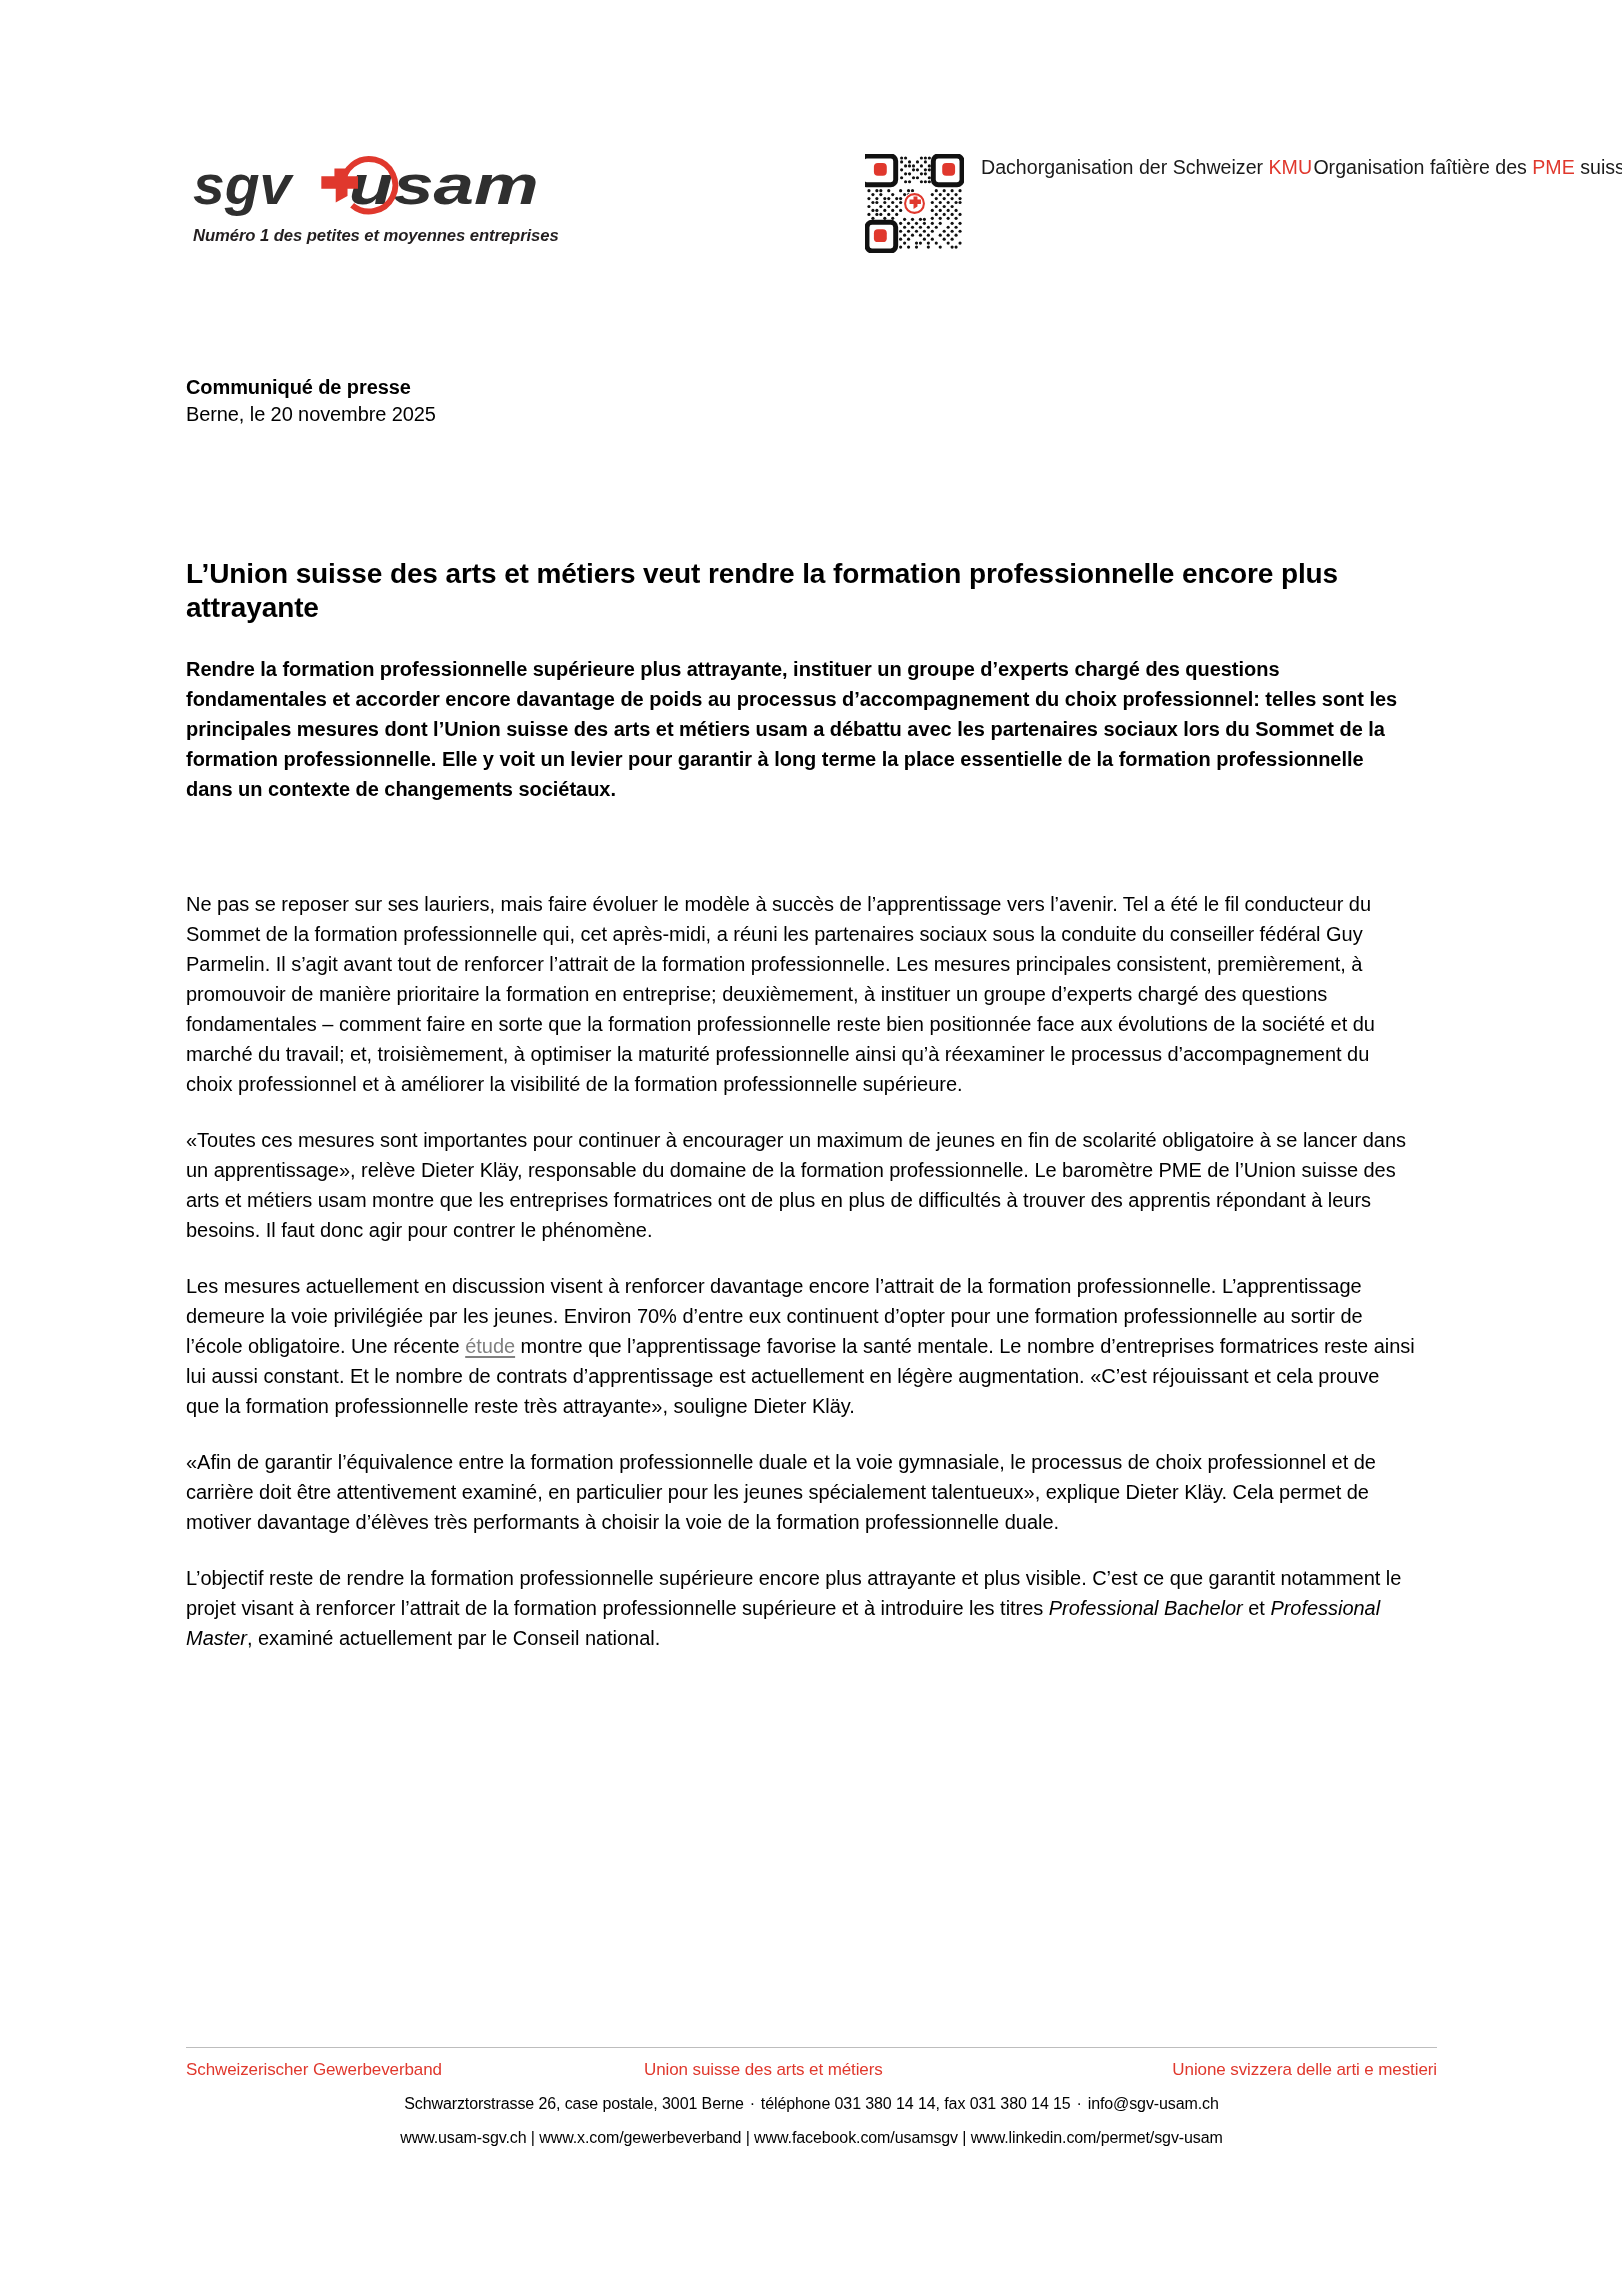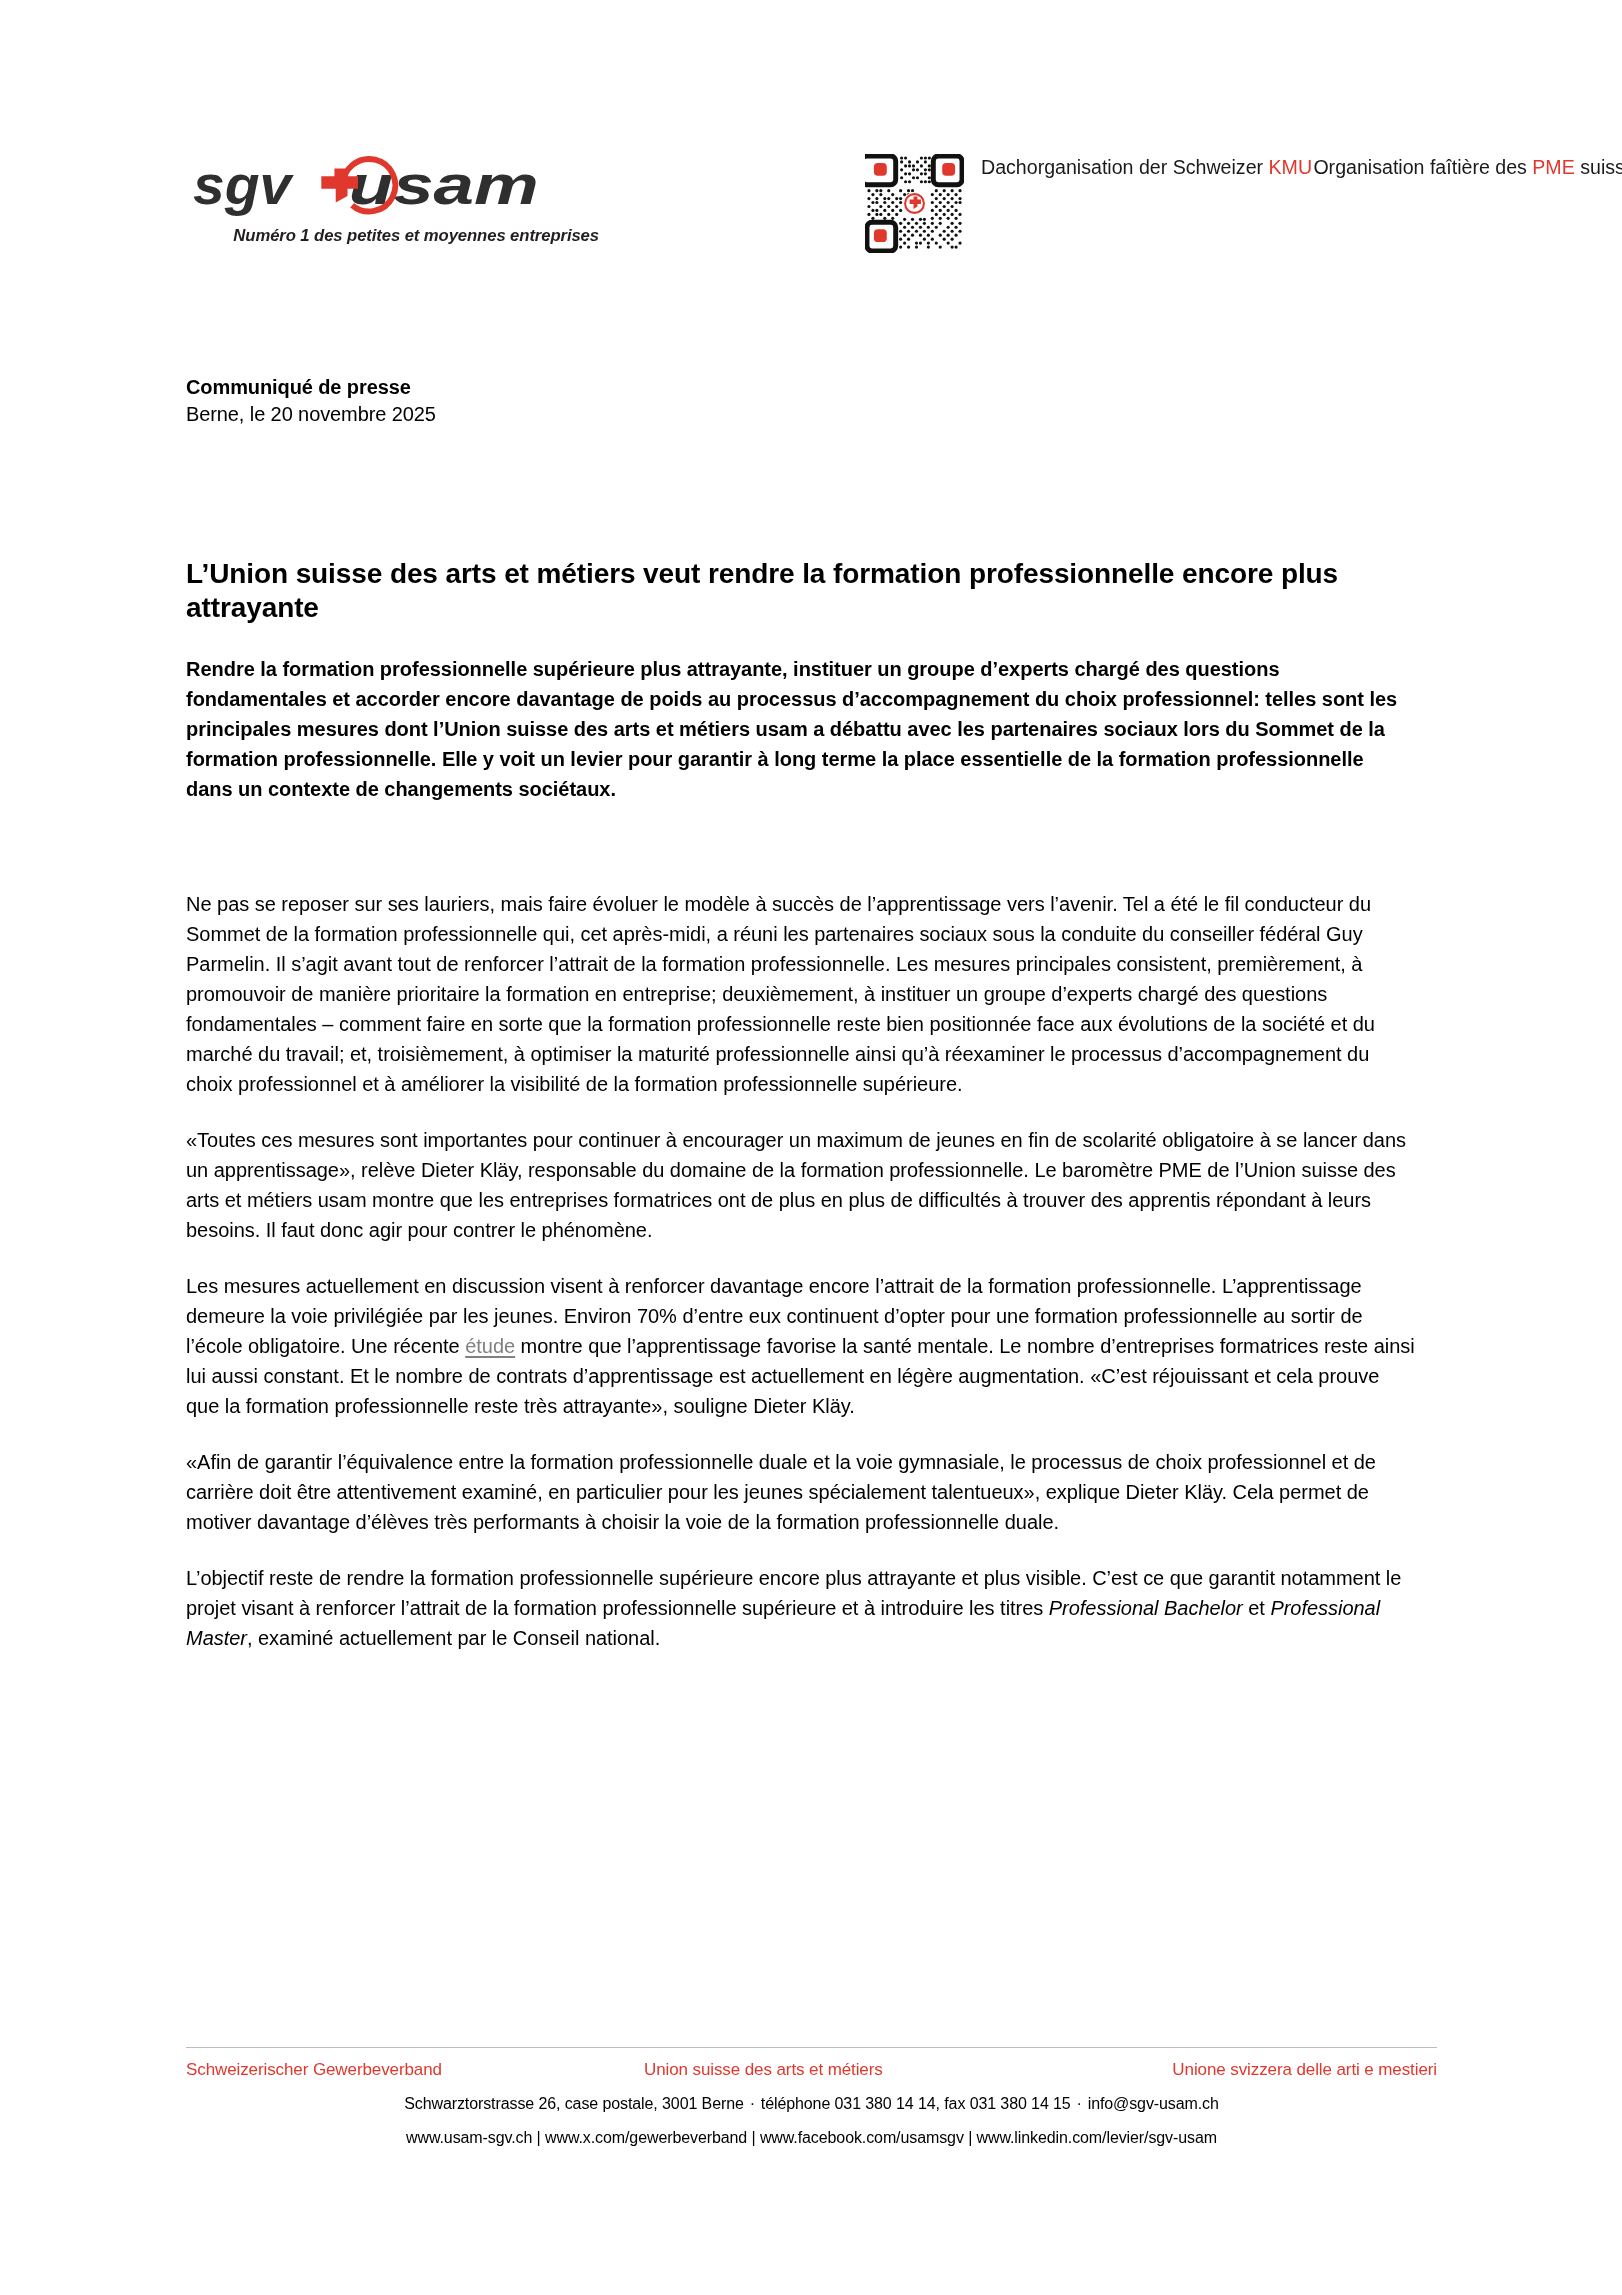--- a/index.html
+++ b/index.html
@@ -45,21 +45,20 @@
   }
   .logo-tagline {
     display: block;
     margin-top: 9.2px;
     font-size: 16.7px;
     font-style: italic;
     font-weight: 700;
     letter-spacing: -0.1px;
     color: #231f20;
     white-space: nowrap;
-    text-align: right;
   }
 
   .org-block {
     position: absolute;
     left: 865px;
     top: 0px;
     display: flex;
     align-items: flex-start;
     gap: 17px;
   }
@@ -426,17 +425,17 @@
   <div class="footer">
     <div class="footer-rule"></div>
     <div class="footer-titles">
       <span class="ft1">Schweizerischer Gewerbeverband</span>
       <span class="ft2">Union suisse des arts et métiers</span>
       <span class="ft3">Unione svizzera delle arti e mestieri</span>
     </div>
     <div class="footer-contact">
       <span>Schwarztorstrasse 26, case postale, 3001 Berne</span><span class="sep">·</span><span>téléphone 031 380 14 14, fax 031 380 14 15</span><span class="sep">·</span><span>info@sgv-usam.ch</span>
     </div>
-    <div class="footer-contact">www.usam-sgv.ch | www.x.com/gewerbeverband | www.facebook.com/usamsgv | www.linkedin.com/levier/sgv-usam</div>
+    <div class="footer-contact">www.usam-sgv.ch | www.x.com/gewerbeverband | www.facebook.com/usamsgv | www.linkedin.com/permet/sgv-usam</div>
   </div>
 
 </div>
 
 
 </body></html>

